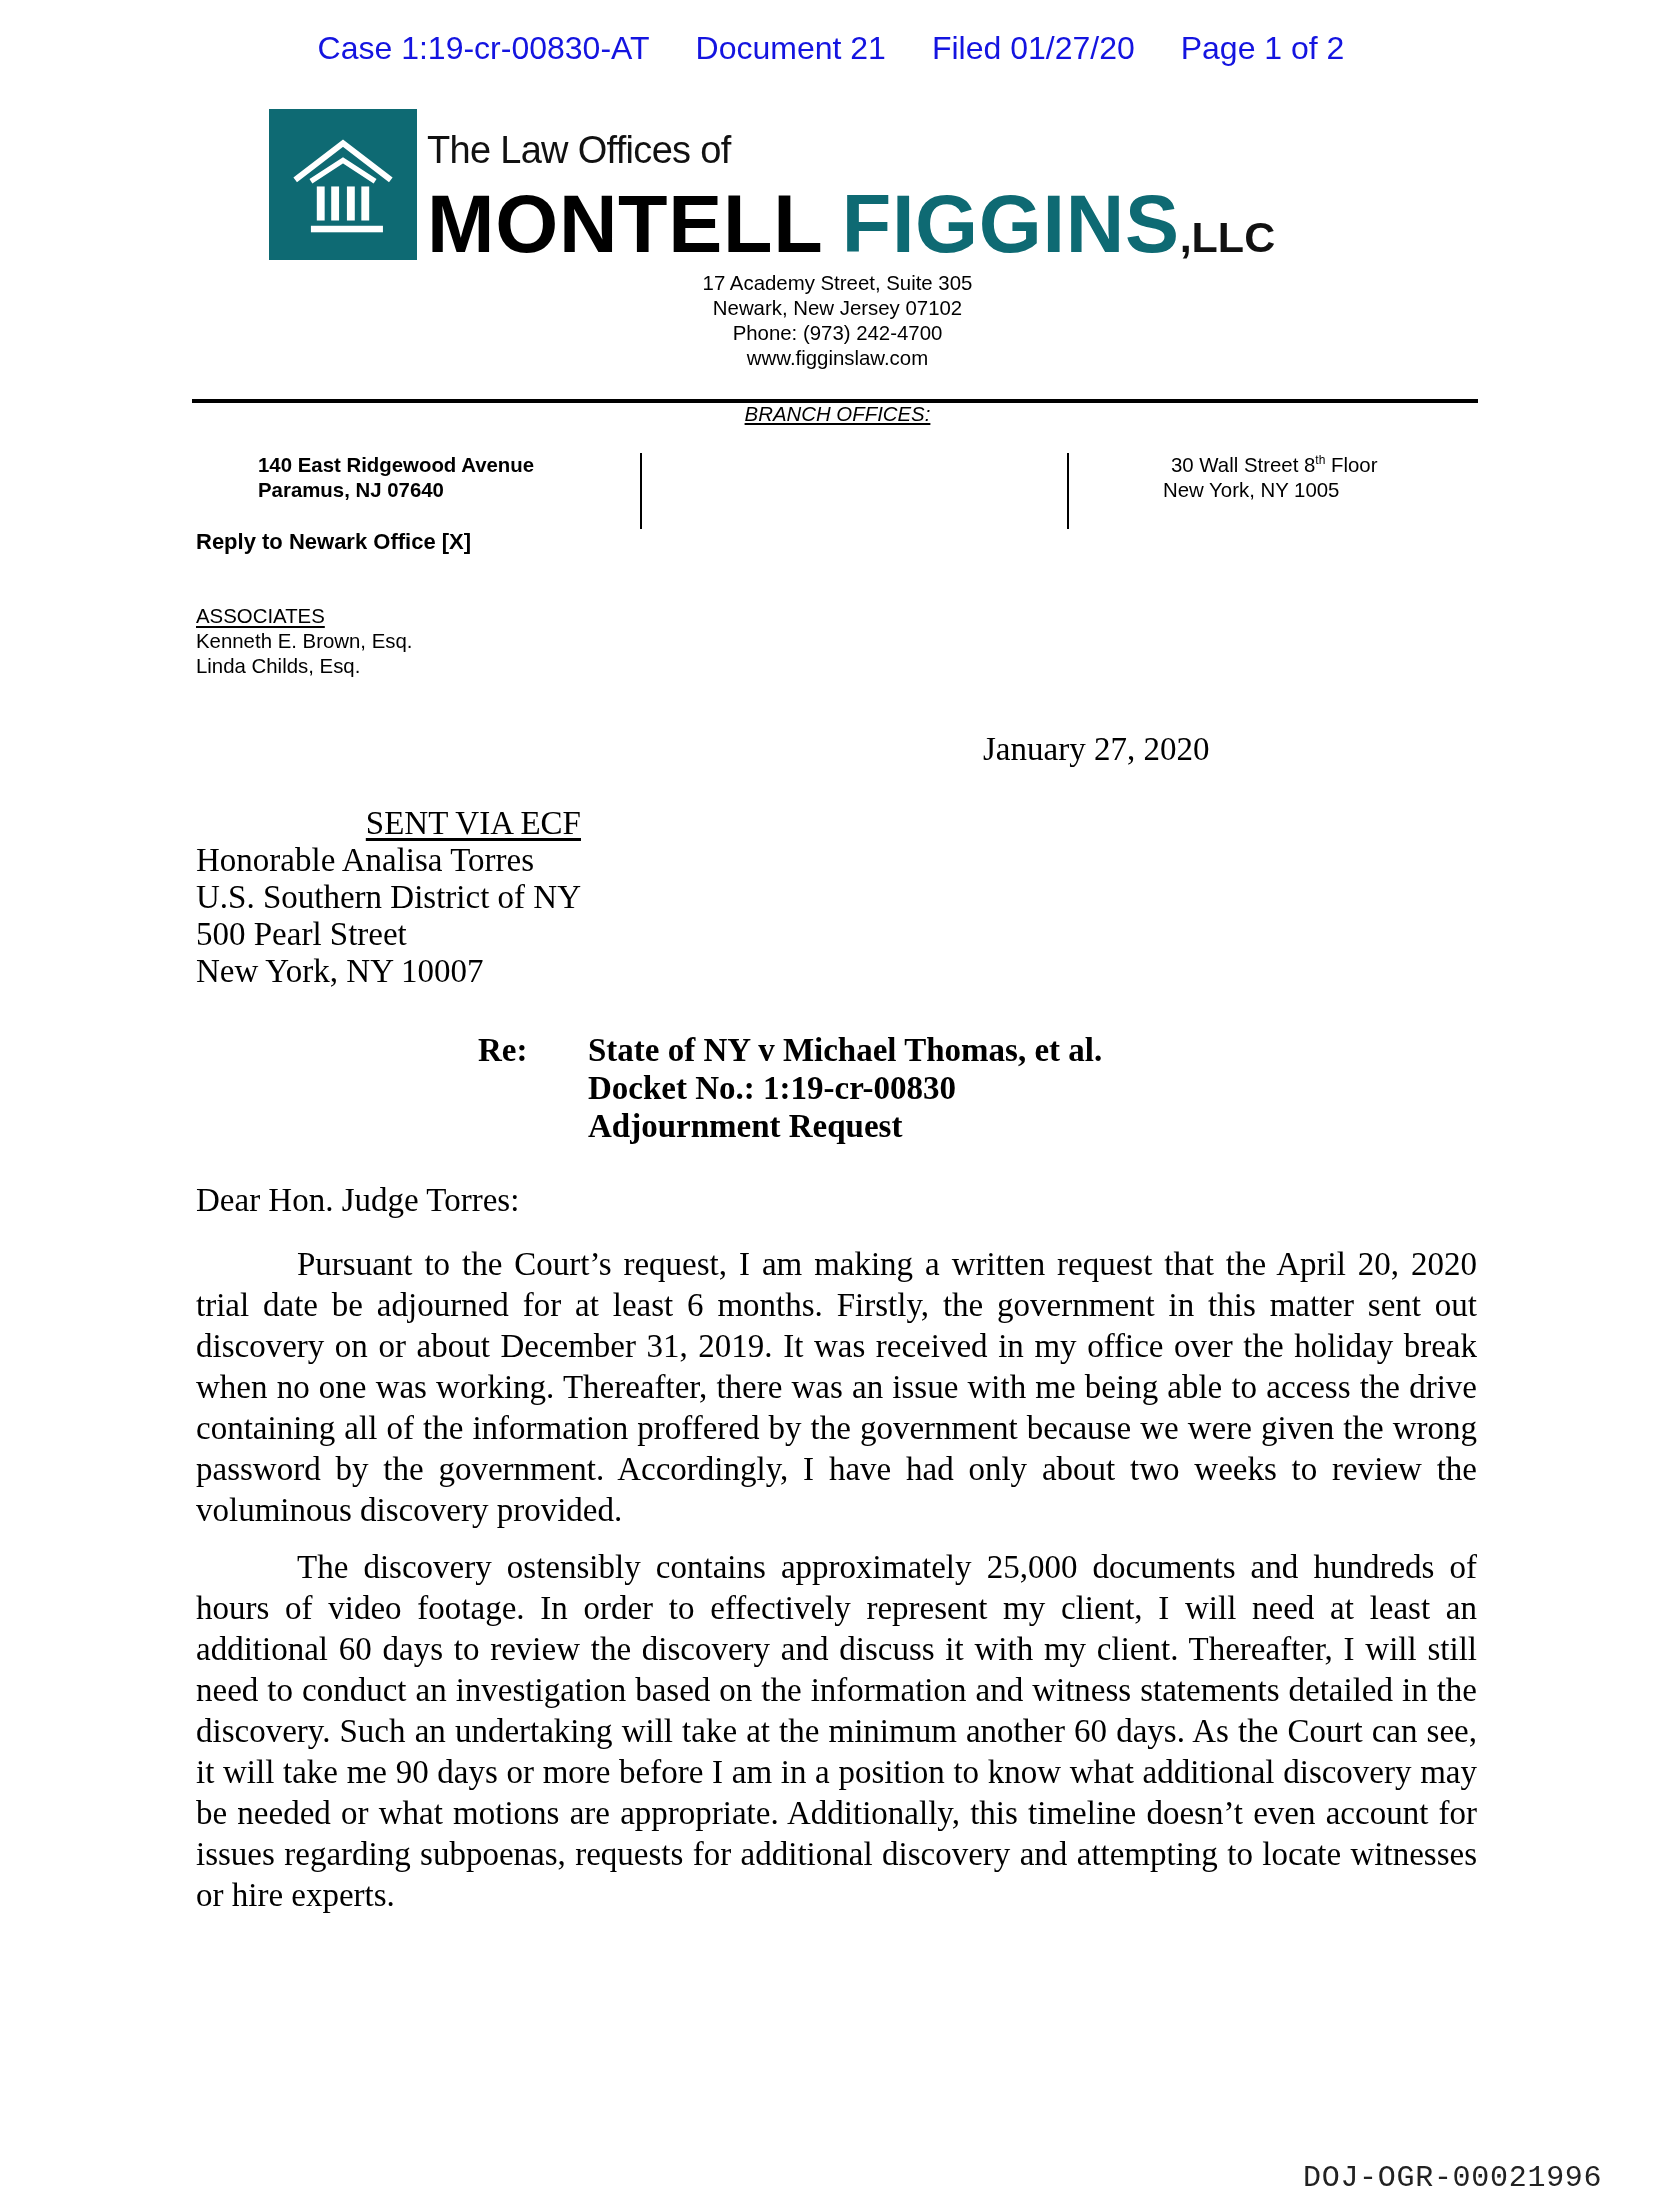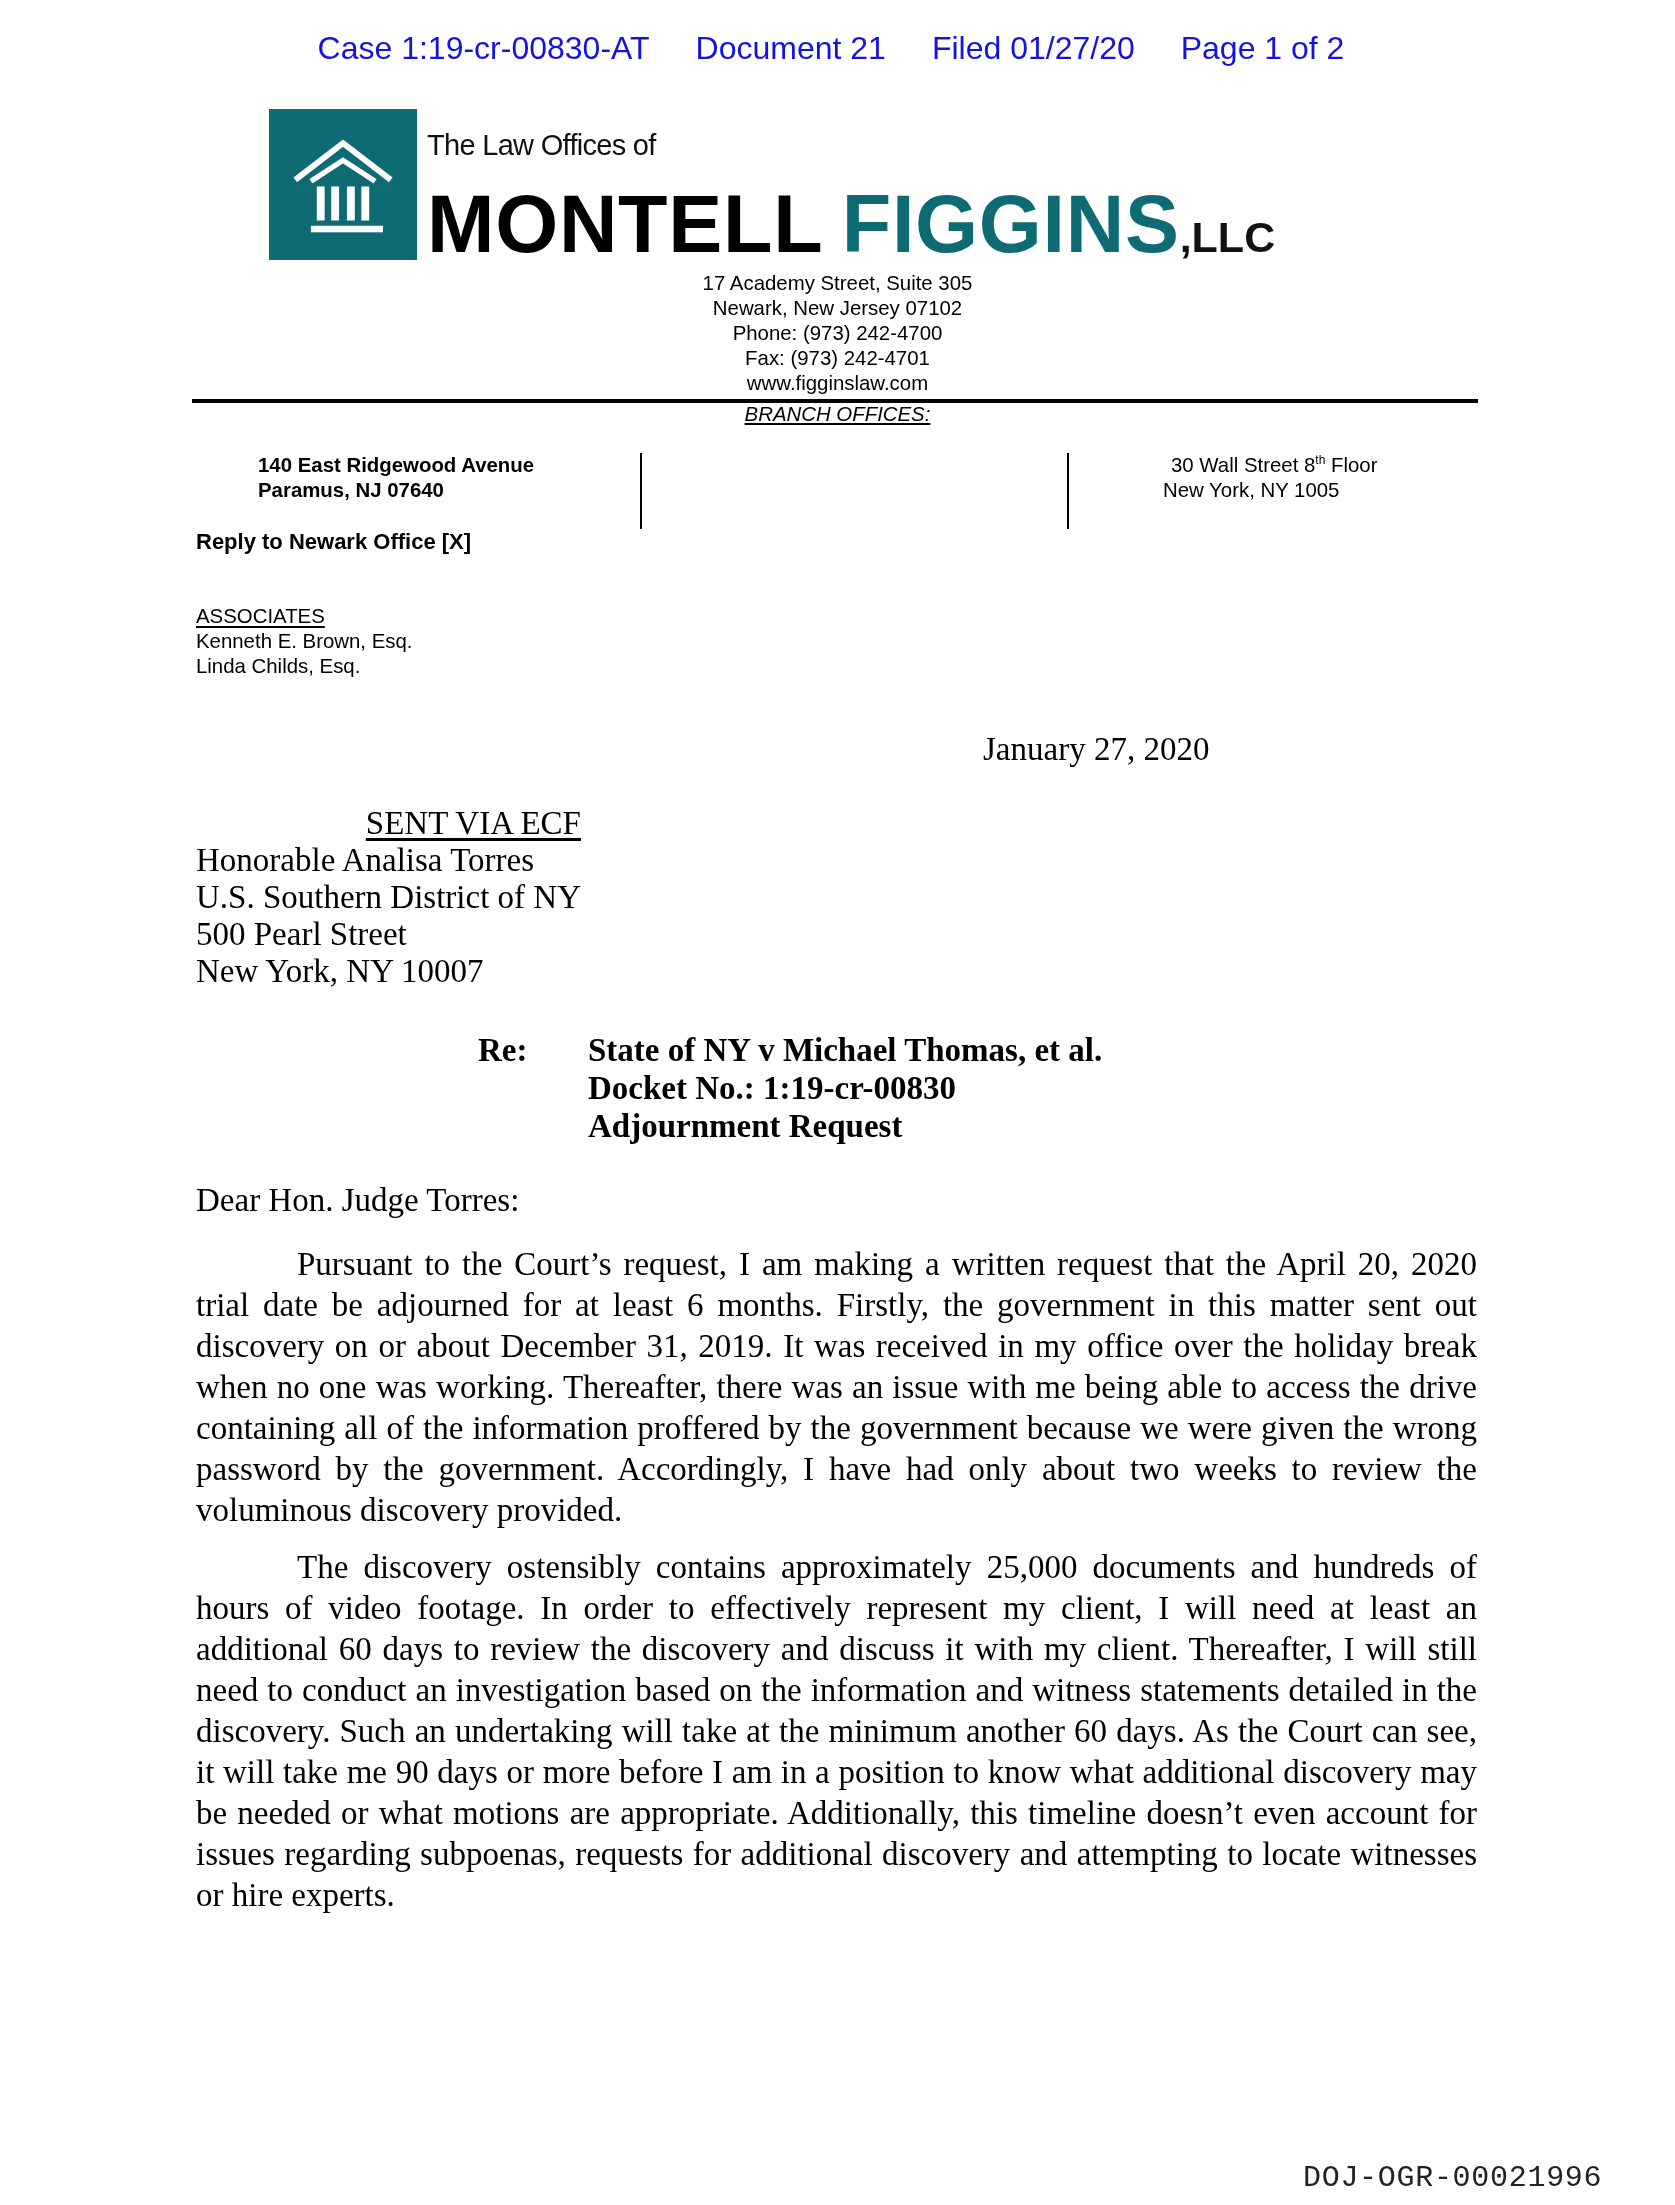--- a/index.html
+++ b/index.html
@@ -11,21 +11,21 @@
 
   
   .ecf-header { top: 30px; left: 0; width: 1675px; display: flex; justify-content: center; gap: 46px;
     font-size: 32px; color: #1414e0; }
   .ecf-header span { display: inline-block; }
   .ecf-header .case { margin-left: -13px; }
 
   
   .logo-box { left: 269px; top: 109px; width: 148px; height: 151px; background: #0e6a73; }
   .logo-box svg { width: 148px; height: 151px; display: block; }
-  .logo-sub { left: 427px; top: 129px; font-size: 29px; font-weight: 400; letter-spacing: -0.7px; color: #111; }
+  .logo-sub { left: 427px; top: 129px; font-size: 38px; font-weight: 400; letter-spacing: -0.7px; color: #111; }
   .logo-name { left: 427px; top: 184px; font-size: 81px; font-weight: 700; letter-spacing: 0.7px; line-height: 1; }
   .logo-name .last { color: #0e6a73; margin-left: 18.4px; }
   .logo-name .llc { font-size: 43px; font-weight: 700; color: #111; letter-spacing: 0; }
 
   
   .addr { left: 0; width: 1675px; text-align: center; font-size: 20.4px; line-height: 25px; top: 271px; }
   .addr div { margin-left: 0; }
   .rule { left: 192px; top: 399px; width: 1286px; height: 4px; background: #000; }
   .branch-label { left: 0; width: 1675px; text-align: center; top: 403px; font-size: 20.4px; font-style: italic; text-decoration: underline; }
 
@@ -82,21 +82,20 @@
 </div>
 <div class="abs sans logo-sub">The Law Offices of</div>
 <div class="abs sans logo-name">
   <span>MONTELL</span><span class="last">FIGGINS</span><span class="llc">,LLC</span>
 </div>
 
 <div class="abs sans addr">
   <div>17 Academy Street, Suite 305</div>
   <div>Newark, New Jersey 07102</div>
   <div>Phone: (973) 242-4700</div>
-  <div>Fax: (973) 242-4701</div>
   <div>www.figginslaw.com</div>
 </div>
 <div class="abs rule"></div>
 <div class="abs sans branch-label">BRANCH OFFICES:</div>
 
 <div class="abs sans branch-left">
   <div>140 East Ridgewood Avenue</div>
   <div>Paramus, NJ 07640</div>
 </div>
 <div class="abs vdiv a"></div>

